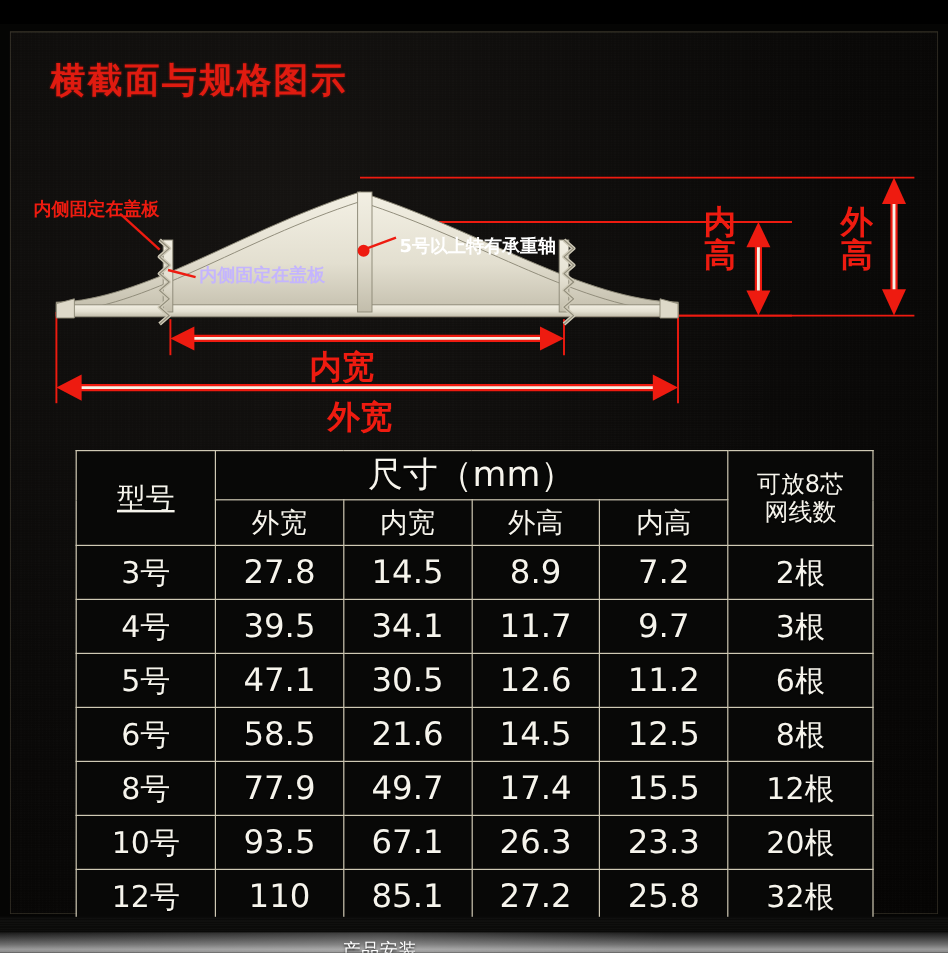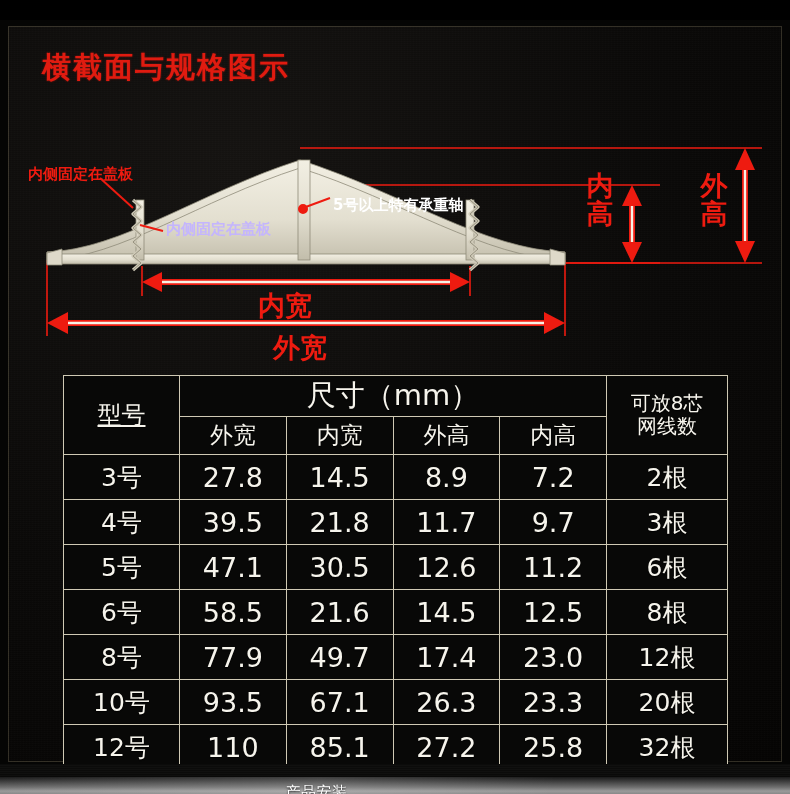--- a/index.html
+++ b/index.html
@@ -239,21 +239,21 @@
         <td class="cmodel">3号</td>
         <td>27.8</td>
         <td>14.5</td>
         <td>8.9</td>
         <td>7.2</td>
         <td class="ccore">2根</td>
       </tr>
       <tr>
         <td class="cmodel">4号</td>
         <td>39.5</td>
-        <td>21.8</td>
+        <td>34.1</td>
         <td>11.7</td>
         <td>9.7</td>
         <td class="ccore">3根</td>
       </tr>
       <tr>
         <td class="cmodel">5号</td>
         <td>47.1</td>
         <td>30.5</td>
         <td>12.6</td>
         <td>11.2</td>
@@ -265,21 +265,21 @@
         <td>21.6</td>
         <td>14.5</td>
         <td>12.5</td>
         <td class="ccore">8根</td>
       </tr>
       <tr>
         <td class="cmodel">8号</td>
         <td>77.9</td>
         <td>49.7</td>
         <td>17.4</td>
-        <td>23.0</td>
+        <td>15.5</td>
         <td class="ccore">12根</td>
       </tr>
       <tr>
         <td class="cmodel">10号</td>
         <td>93.5</td>
         <td>67.1</td>
         <td>26.3</td>
         <td>23.3</td>
         <td class="ccore">20根</td>
       </tr>

